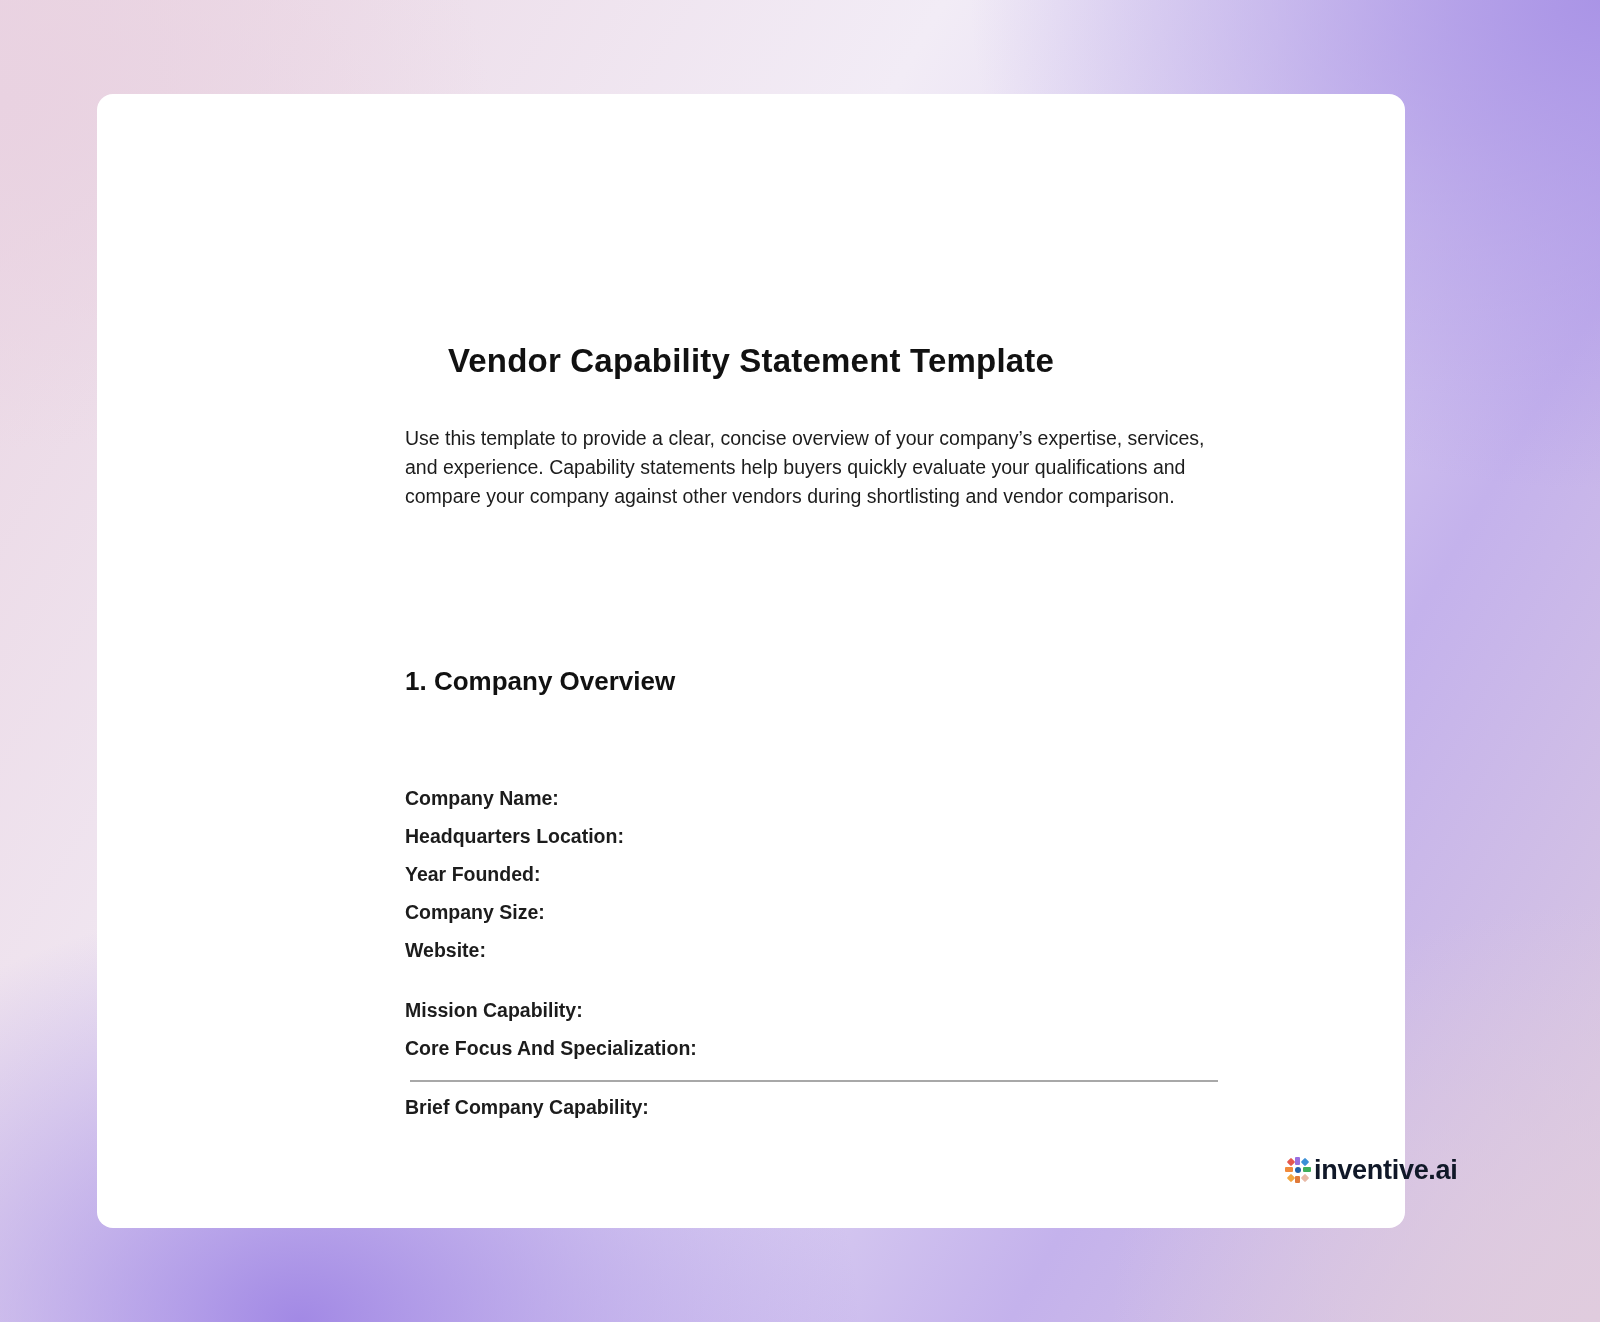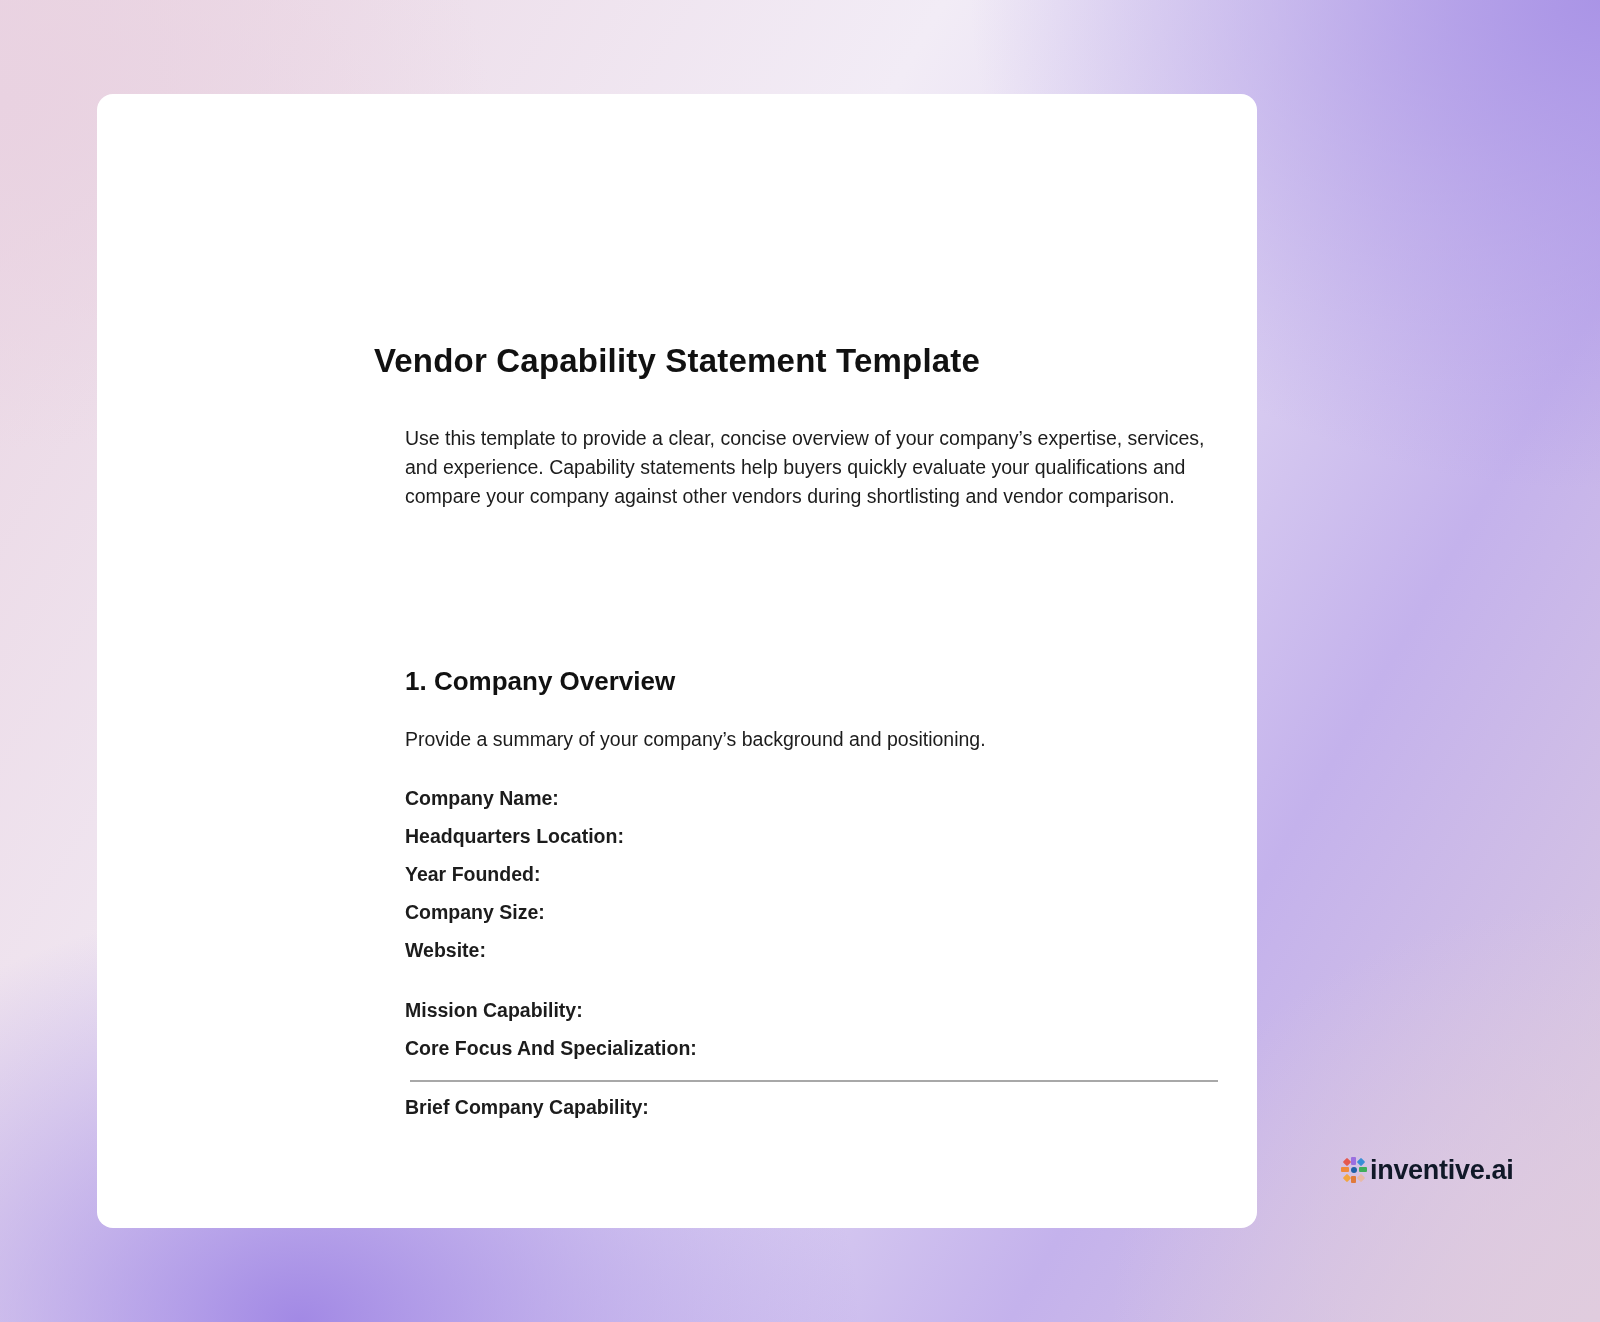--- a/index.html
+++ b/index.html
@@ -7,21 +7,21 @@
       width: 1600px; height: 1322px; position: relative; overflow: hidden;
       font-family: "Liberation Sans", sans-serif;
       background:
         radial-gradient(ellipse 900px 700px at 1600px 0px, rgba(168,146,230,0.95), rgba(168,146,230,0) 70%),
         radial-gradient(ellipse 800px 600px at 300px 1322px, rgba(158,132,228,0.95), rgba(158,132,228,0) 70%),
         radial-gradient(ellipse 700px 500px at 0px 100px, rgba(233,210,225,1), rgba(233,210,225,0) 70%),
         radial-gradient(ellipse 700px 600px at 1600px 1322px, rgba(224,204,222,1), rgba(224,204,222,0) 70%),
         linear-gradient(120deg, #ead5e2 0%, #f2ecf6 40%, #e3daf3 55%, #c4b2ec 75%, #ddcbe0 100%);
     }
     .card {
-      position: absolute; left: 97px; top: 94px; width: 1160px; height: 1134px;
+      position: absolute; left: 97px; top: 94px; width: 1308px; height: 1134px;
       background: #ffffff; border-radius: 16px;
     }
     .doc-title {
       position: absolute; left: 0; right: 0; top: 248px; text-align: center;
       font-size: 33px; font-weight: bold; color: #111111; letter-spacing: 0.2px;
     }
     .intro {
       position: absolute; left: 308px; top: 330px; width: 820px;
       font-size: 19.5px; line-height: 29px; color: #1c1c1c;
     }
@@ -34,36 +34,35 @@
       font-size: 19.5px; color: #1c1c1c;
     }
     .field {
       position: absolute; left: 308px; font-size: 19.5px; color: #1c1c1c; font-weight: bold;
     }
     .divider {
       position: absolute; left: 313px; top: 984px; width: 808px; height: 2px;
       background: #a8a8a8;
     }
     .logo {
-      position: absolute; left: 1244px; top: 1060px; height: 32px;
+      position: absolute; left: 1188px; top: 1060px; height: 32px;
       display: flex; align-items: center;
     }
     .logo-mark { width: 26px; height: 26px; position: relative; margin-right: 3px; }
     .logo-mark span { position: absolute; width: 6px; height: 6px; border-radius: 1px; }
     .logo-text { font-size: 27px; font-weight: bold; color: #101828; letter-spacing: -0.3px; }
   </style>
 </head>
 <body>
 
 <div class="card">
   <div class="doc-title">Vendor Capability Statement Template</div>
   <div class="intro">Use this template to provide a clear, concise overview of your company’s expertise, services, and experience. Capability statements help buyers quickly evaluate your qualifications and compare your company against other vendors during shortlisting and vendor comparison.</div>
 
   <div class="section-heading">1. Company Overview</div>
-  <div class="section-desc">Provide a summary of your company’s background and positioning.</div>
 
   <div class="field" style="top:693px">Company Name:</div>
   <div class="field" style="top:731px">Headquarters Location:</div>
   <div class="field" style="top:769px">Year Founded:</div>
   <div class="field" style="top:807px">Company Size:</div>
   <div class="field" style="top:845px">Website:</div>
   <div class="field" style="top:905px">Mission Capability:</div>
   <div class="field" style="top:943px">Core Focus And Specialization:</div>
 
   <div class="field" style="top:1002px">Brief Company Capability:</div>

